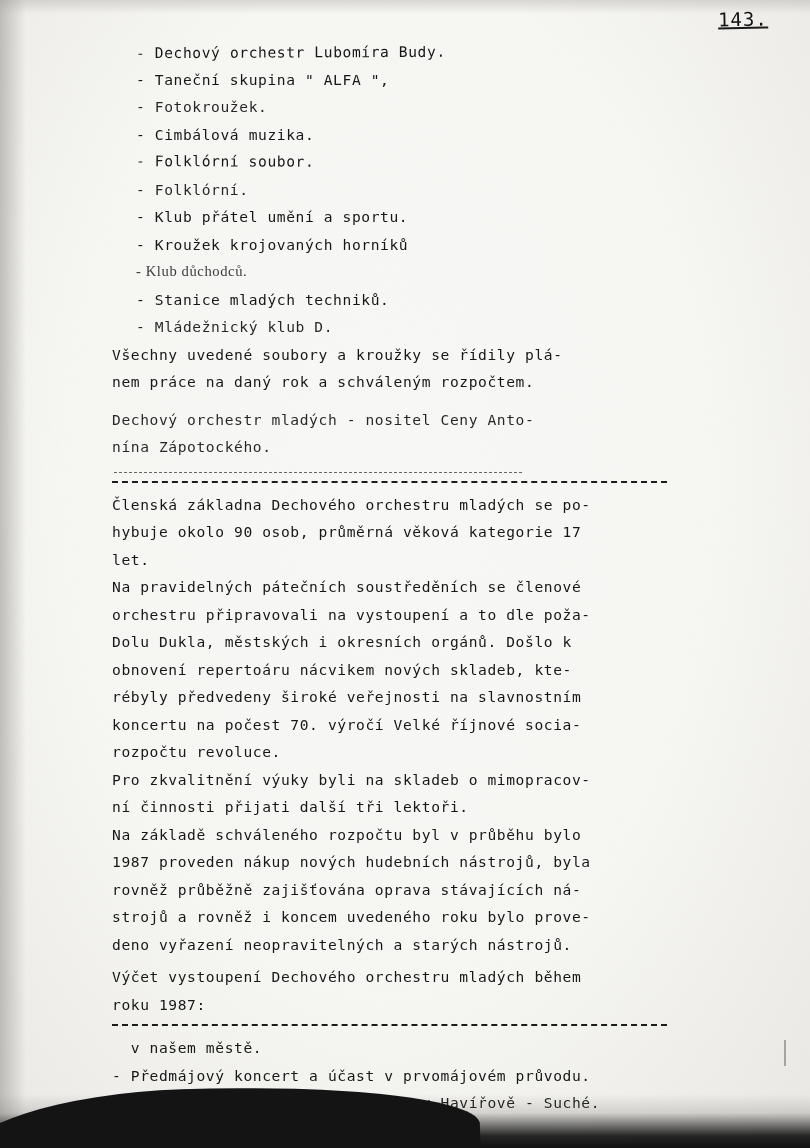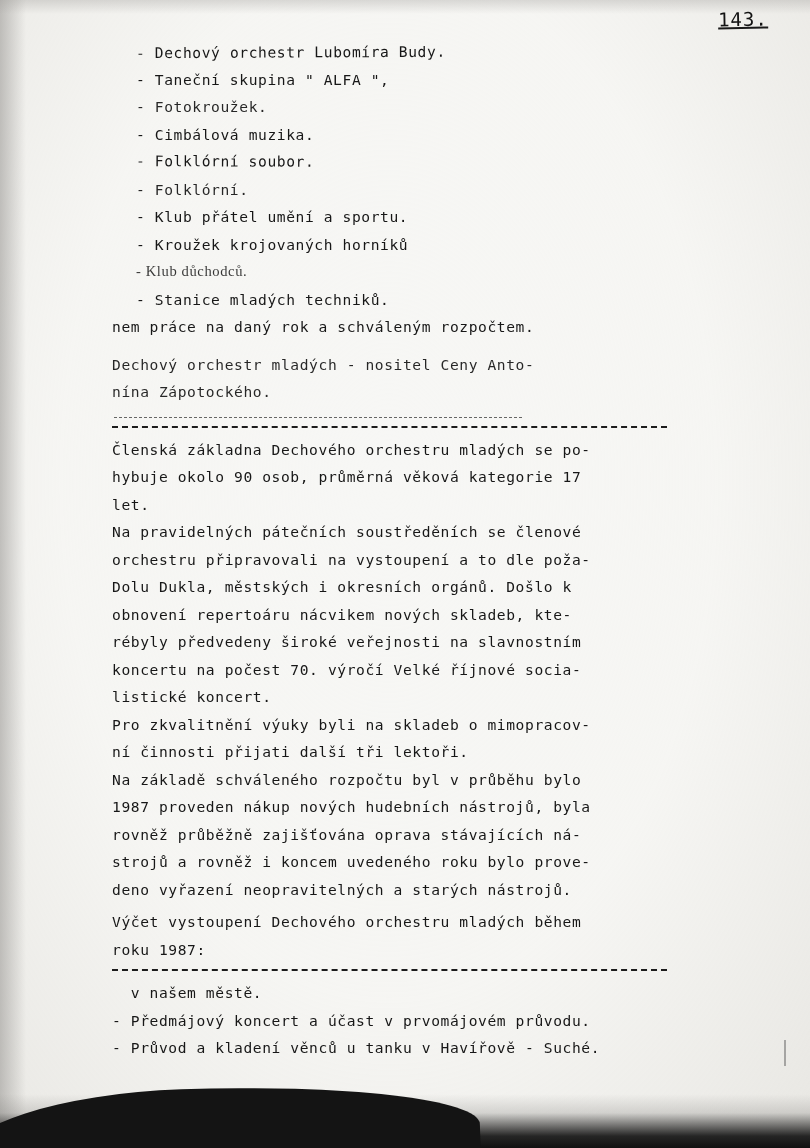--- a/index.html
+++ b/index.html
@@ -147,23 +147,25 @@
       <div class="line bullet-line skew-a">- Dechový orchestr Lubomíra Budy.</div>
       <div class="line bullet-line">- Taneční skupina " ALFA ",</div>
       <div class="line bullet-line fade-a">- Fotokroužek.</div>
       <div class="line bullet-line">- Cimbálová muzika.</div>
       <div class="line bullet-line skew-b">- Folklórní soubor.</div>
       <div class="line bullet-line fade-a">- Folklórní.</div>
       <div class="line bullet-line">- Klub přátel umění a sportu.</div>
       <div class="line bullet-line">- Kroužek krojovaných horníků</div>
       <div class="line bullet-line fade-b">- Klub důchodců.</div>
       <div class="line bullet-line">- Stanice mladých techniků.</div>
-    </div>
-
-    <div class="block">
+      <div class="line bullet-line fade-a">- Mládežnický klub D.</div>
+    </div>
+
+    <div class="block">
+      <div class="line">Všechny uvedené soubory a kroužky se řídily plá-</div>
       <div class="line">nem práce na daný rok a schváleným rozpočtem.</div>
     </div>
 
     <div class="gap-sm"></div>
 
     <div class="block">
       <div class="line fade-a">Dechový orchestr mladých - nositel Ceny Anto-</div>
       <div class="line fade-a">nína Zápotockého.</div>
     </div>
 
@@ -177,21 +179,21 @@
       <div class="line">let.</div>
     </div>
 
     <div class="block">
       <div class="line">Na pravidelných pátečních soustředěních se členové</div>
       <div class="line">orchestru připravovali na vystoupení a to dle poža-</div>
       <div class="line">Dolu Dukla, městských i okresních orgánů. Došlo k</div>
       <div class="line">obnovení repertoáru nácvikem nových skladeb, kte-</div>
       <div class="line">rébyly předvedeny široké veřejnosti na slavnostním</div>
       <div class="line">koncertu na počest 70. výročí Velké říjnové socia-</div>
-      <div class="line">listické koncert.</div>
+      <div class="line">rozpočtu revoluce.</div>
     </div>
 
     <div class="block">
       <div class="line">Pro zkvalitnění výuky byli na skladeb o mimopracov-</div>
       <div class="line">ní činnosti přijati další tři lektoři.</div>
     </div>
 
     <div class="block">
       <div class="line">Na základě schváleného rozpočtu byl v průběhu bylo</div>
       <div class="line">1987 proveden nákup nových hudebních nástrojů, byla</div>

